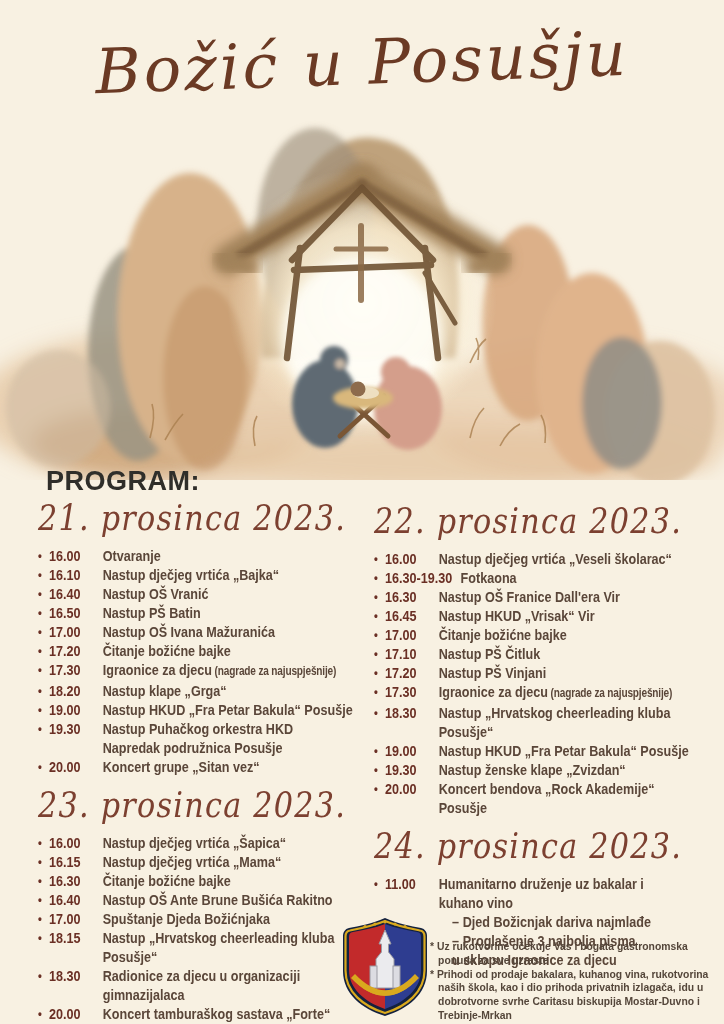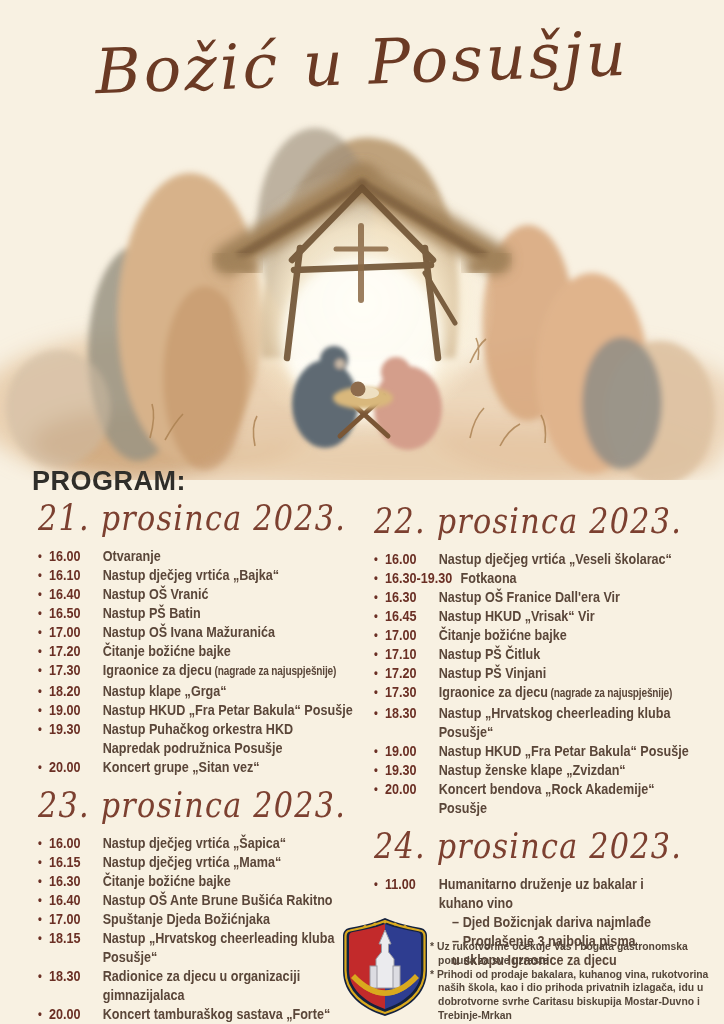--- a/index.html
+++ b/index.html
@@ -24,21 +24,21 @@
     letter-spacing:3px;
     color:var(--c-title,#6b3a24);
     transform:rotate(-2deg);
   }
   
   .illustration{
     position:absolute;top:108px;left:0;width:724px;height:372px;
   }
   
   .program-heading{
-    position:absolute;top:466px;left:32px;
+    position:absolute;top:466px;left:46px;
     font-size:27px;font-weight:800;
     letter-spacing:.5px;
     color:var(--c-program,#2f2e2a);
   }
   
   .col{
     position:absolute;
     transform:scaleX(0.84);
     transform-origin:0 0;
   }

